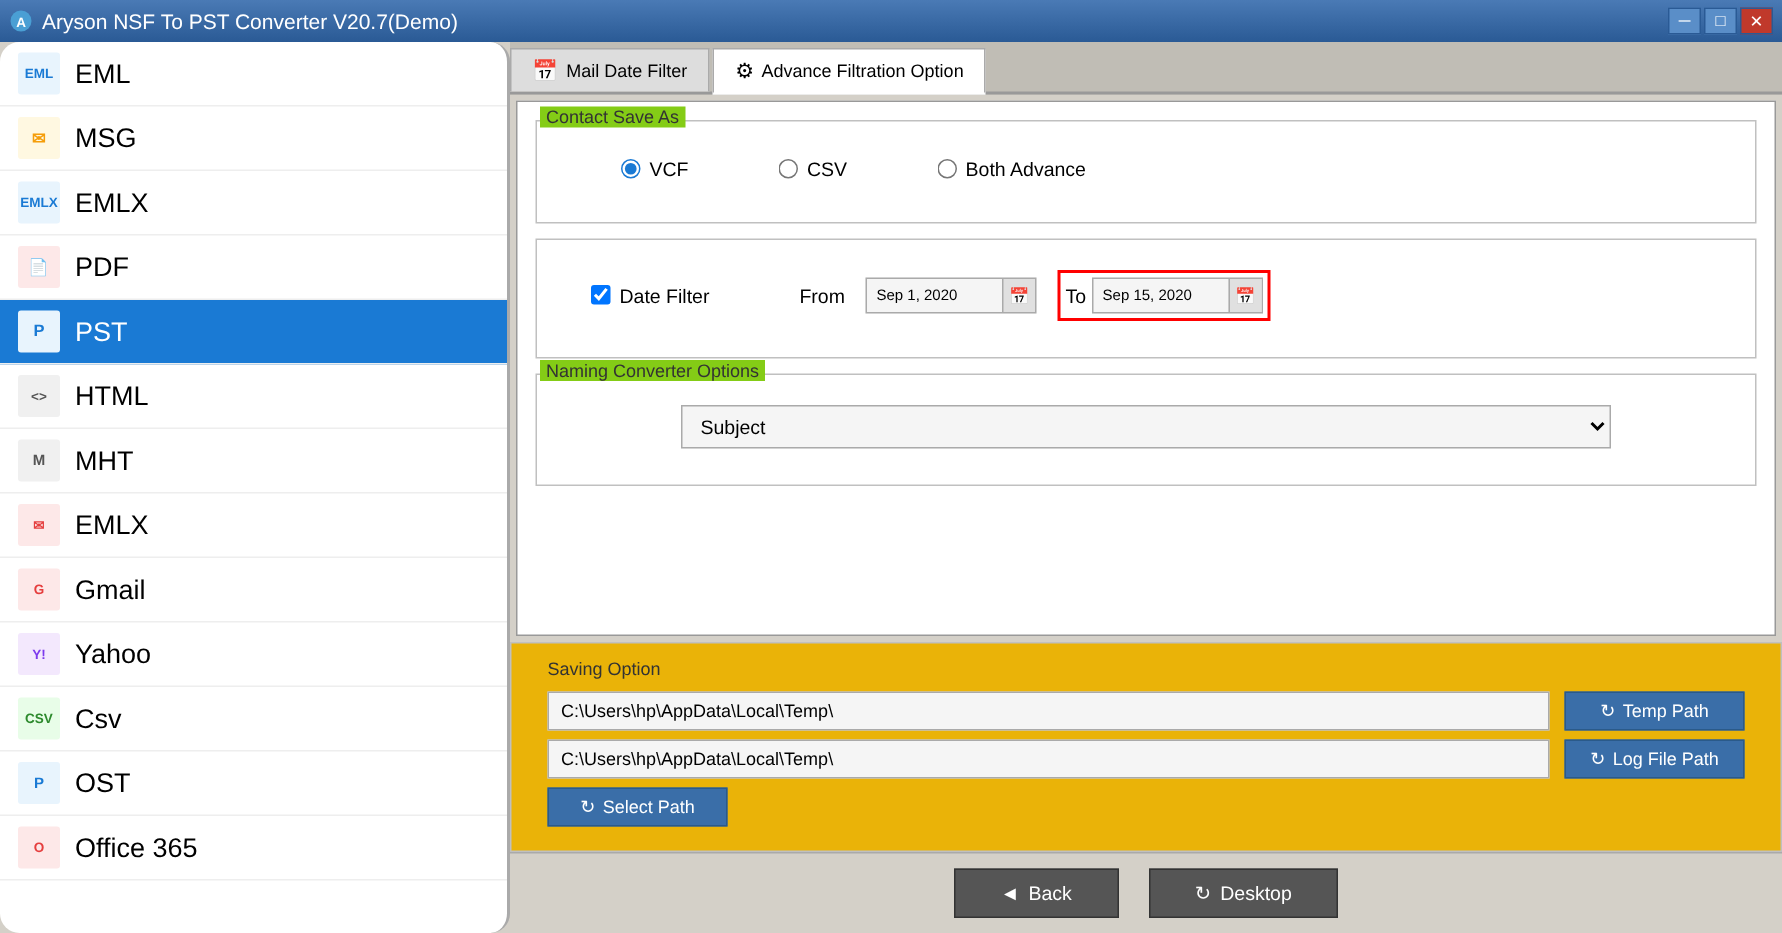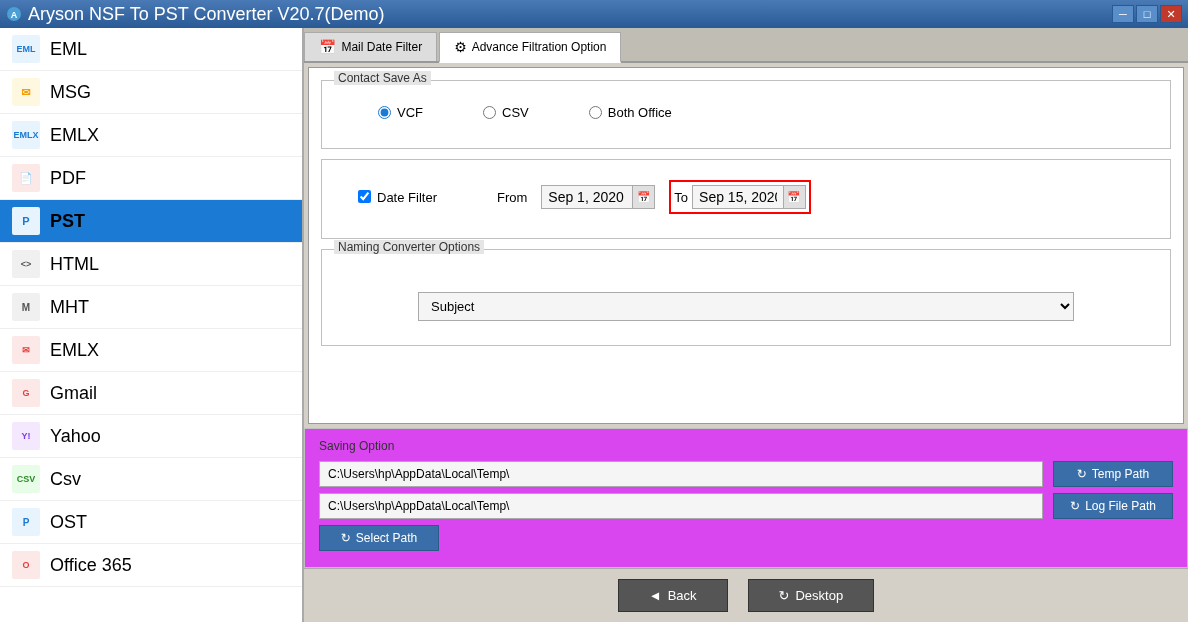--- a/index.html
+++ b/index.html
@@ -11,48 +11,49 @@
       color: white;
       height: 28px;
       display: flex;
       align-items: center;
       justify-content: space-between;
       padding: 0 6px;
       user-select: none;
     }
     .title-bar-left { display: flex; align-items: center; gap: 6px; }
     .title-bar-icon { width: 16px; height: 16px; }
-    .title-bar-title { font-size: 18px; }
+    .title-bar-title { font-size: 14px; }
     .title-bar-controls { display: flex; gap: 2px; }
     .title-btn {
       width: 22px; height: 18px; background: #5a8ec8; border: 1px solid #2a5a95;
       color: white; font-size: 11px; display: flex; align-items: center; justify-content: center;
       cursor: pointer;
     }
     .title-btn.close { background: #c0392b; }
 
     .main-container { display: flex; height: calc(622px - 28px); }
 
     
     .sidebar {
-      width: 304px;
+      width: 340px;
       background: white;
       border-right: 2px solid #aaa;
       overflow-y: auto;
+      border-radius: 13px;
     }
     .sidebar-item {
       display: flex;
       align-items: center;
       gap: 10px;
       padding: 7px 12px;
       cursor: pointer;
       border-bottom: 1px solid #eee;
     }
     .sidebar-item.active { background: #1a7ad4; color: white; }
-    .sidebar-item.active .item-label { color: #000000; font-weight: bold; }
+    .sidebar-item.active .item-label { color: #ffffff; font-weight: normal; }
     .item-icon { width: 28px; height: 28px; display: flex; align-items: center; justify-content: center; font-size: 11px; font-weight: bold; border-radius: 2px; flex-shrink: 0; }
     .item-label { font-size: 18px; font-weight: 500; }
 
     
     .right-panel { flex: 1; display: flex; flex-direction: column; background: #d4d0c8; overflow: hidden; }
 
     
     .tabs { display: flex; background: #c0bdb5; border-bottom: 2px solid #999; padding-top: 4px; }
     .tab {
       display: flex; align-items: center; gap: 5px;
@@ -60,43 +61,43 @@
       border-bottom: none; cursor: pointer; font-size: 12px; margin-right: 2px;
     }
     .tab.active { background: white; border-bottom: 2px solid white; margin-bottom: -2px; z-index: 1; }
     .tab-icon { font-size: 14px; }
 
     
     .content-area { flex: 1; background: white; margin: 4px; border: 1px solid #999; overflow-y: auto; padding: 12px; display: flex; flex-direction: column; gap: 10px; }
 
     
     .section { border: 1px solid #c0c0c0; padding: 10px 16px 14px; position: relative; background: white; }
-    .section-label { position: absolute; top: -10px; left: 12px; background: #e5e5e5; padding: 0 4px; font-size: 12px; color: #333; }
+    .section-label { position: absolute; top: -10px; left: 2px; background: #84cc16; padding: 0 4px; font-size: 12px; color: #333; }
 
     
     .radio-group { display: flex; gap: 60px; padding: 14px 40px; align-items: center; }
     .radio-option { display: flex; align-items: center; gap: 6px; font-size: 13px; }
     .radio-option input { accent-color: #1a7ad4; }
 
     
     .date-filter-row { display: flex; align-items: center; gap: 20px; padding: 10px 20px; }
     .date-filter-check { display: flex; align-items: flex-start; gap: 6px; }
     .date-inputs { display: flex; align-items: center; gap: 14px; margin-left: 40px; justify-content: space-between; }
     .date-label { font-size: 13px; }
     .date-input-wrap { display: flex; align-items: center; border: 1px solid #aaa; background: #f5f5f5; }
-    .date-input-wrap input { border: none; background: transparent; padding: 3px 6px; font-size: 14px; width: 90px; outline: none; }
+    .date-input-wrap input { border: none; background: transparent; padding: 3px 6px; font-size: 10px; width: 90px; outline: none; }
     .date-cal-btn { width: 22px; height: 22px; background: #e0e0e0; border-left: 1px solid #aaa; display: flex; align-items: center; justify-content: center; cursor: pointer; font-size: 11px; }
     .date-to-wrap { border: 2px solid red; padding: 3px; display: flex; align-items: center; gap: 4px; }
 
     
     .naming-row { padding: 10px 80px; }
-    .naming-select { width: 100%; padding: 5px 8px; border: 1px solid #aaa; background: #f5f5f5; font-size: 13px; appearance: auto; margin-top: 22px; }
-
-    
-    .saving-section { border: 1px solid #c0c0c0; padding: 10px 14px; background: #d946ef; }
+    .naming-select { width: 100%; padding: 5px 8px; border: 1px solid #aaa; background: #f5f5f5; font-size: 13px; appearance: auto; }
+
+    
+    .saving-section { border: 1px solid #c0c0c0; padding: 10px 24px; background: #eab308; }
     .saving-label { font-size: 12px; color: #333; margin-bottom: 8px; }
     .saving-row { display: flex; align-items: center; gap: 10px; margin-bottom: 6px; }
     .saving-input { flex: 1; padding: 5px 8px; border: 1px solid #aaa; background: #f5f5f5; font-size: 12px; }
     .path-btn { background: #3a6ea8; color: white; border: 1px solid #2a5a8a; padding: 5px 14px; cursor: pointer; font-size: 12px; display: flex; align-items: center; gap: 5px; white-space: nowrap; min-width: 120px; justify-content: center; }
 
     
     .bottom-bar { background: #d4d0c8; border-top: 1px solid #aaa; padding: 10px; display: flex; justify-content: center; gap: 20px; }
     .bottom-btn { background: #555; color: white; border: 1px solid #333; padding: 8px 30px; cursor: pointer; font-size: 13px; display: flex; align-items: center; gap: 6px; }
 
     
@@ -213,21 +214,21 @@
           <label class="radio-option">
             <input type="radio" name="contact" checked="" style="">
             <span>VCF</span>
           </label>
           <label class="radio-option">
             <input type="radio" name="contact" style="">
             <span>CSV</span>
           </label>
           <label class="radio-option">
             <input type="radio" name="contact" style="">
-            <span>Both Office</span>
+            <span>Both Advance</span>
           </label>
         </div>
       </div>
 
       <div class="section">
         <div class="date-filter-row">
           <label class="date-filter-check">
             <input type="checkbox" checked="" style="">
             <span>Date Filter</span>
           </label>

